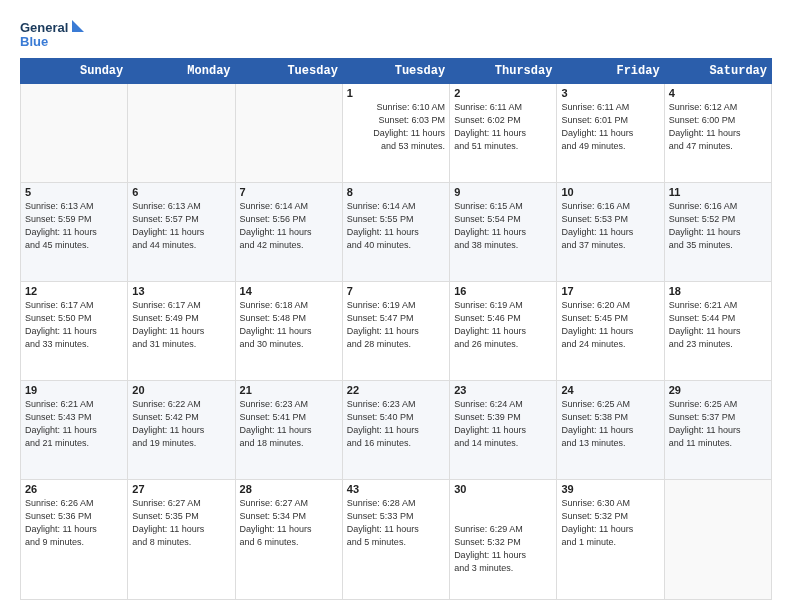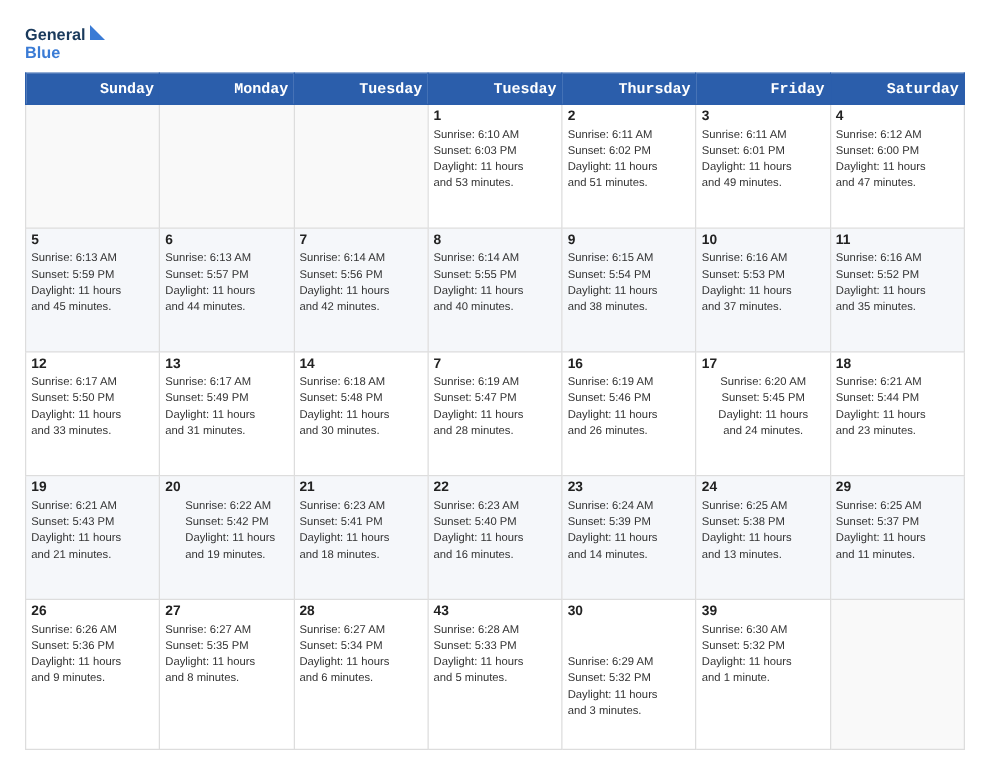--- a/index.html
+++ b/index.html
@@ -125,21 +125,21 @@
           <th>Saturday</th>
         </tr>
     </thead>
     <tbody id="calendar-body">
     <tr>
           <td class="empty"></td>
           <td class="empty"></td>
           <td class="empty"></td>
           <td>
             <div class="day-num">1</div>
-            <div class="day-info" style="white-space: pre-line;">Sunrise: 6:10 AM
+            <div class="day-info" style="white-space: pre-line; text-align: right;">Sunrise: 6:10 AM
 Sunset: 6:03 PM
 Daylight: 11 hours
 and 53 minutes.</div>
           </td>
           <td>
             <div class="day-num">2</div>
             <div class="day-info" style="white-space: pre-line;">Sunrise: 6:11 AM
 Sunset: 6:02 PM
 Daylight: 11 hours
 and 51 minutes.</div>
@@ -241,21 +241,21 @@
           </td>
           <td>
             <div class="day-num">16</div>
             <div class="day-info" style="white-space: pre-line;">Sunrise: 6:19 AM
 Sunset: 5:46 PM
 Daylight: 11 hours
 and 26 minutes.</div>
           </td>
           <td>
             <div class="day-num">17</div>
-            <div class="day-info" style="white-space: pre-line; text-align: center;">Sunrise: 6:20 AM
+            <div class="day-info" style="white-space: pre-line;">Sunrise: 6:20 AM
 Sunset: 5:45 PM
 Daylight: 11 hours
 and 24 minutes.</div>
           </td>
           <td>
             <div class="day-num">18</div>
             <div class="day-info" style="white-space: pre-line;">Sunrise: 6:21 AM
 Sunset: 5:44 PM
 Daylight: 11 hours
 and 23 minutes.</div>
@@ -264,21 +264,21 @@
         <tr>
           <td>
             <div class="day-num">19</div>
             <div class="day-info" style="white-space: pre-line;">Sunrise: 6:21 AM
 Sunset: 5:43 PM
 Daylight: 11 hours
 and 21 minutes.</div>
           </td>
           <td>
             <div class="day-num">20</div>
-            <div class="day-info" style="white-space: pre-line; margin-left: 16px;">Sunrise: 6:22 AM
+            <div class="day-info" style="white-space: pre-line;">Sunrise: 6:22 AM
 Sunset: 5:42 PM
 Daylight: 11 hours
 and 19 minutes.</div>
           </td>
           <td>
             <div class="day-num">21</div>
             <div class="day-info" style="white-space: pre-line;">Sunrise: 6:23 AM
 Sunset: 5:41 PM
 Daylight: 11 hours
 and 18 minutes.</div>

